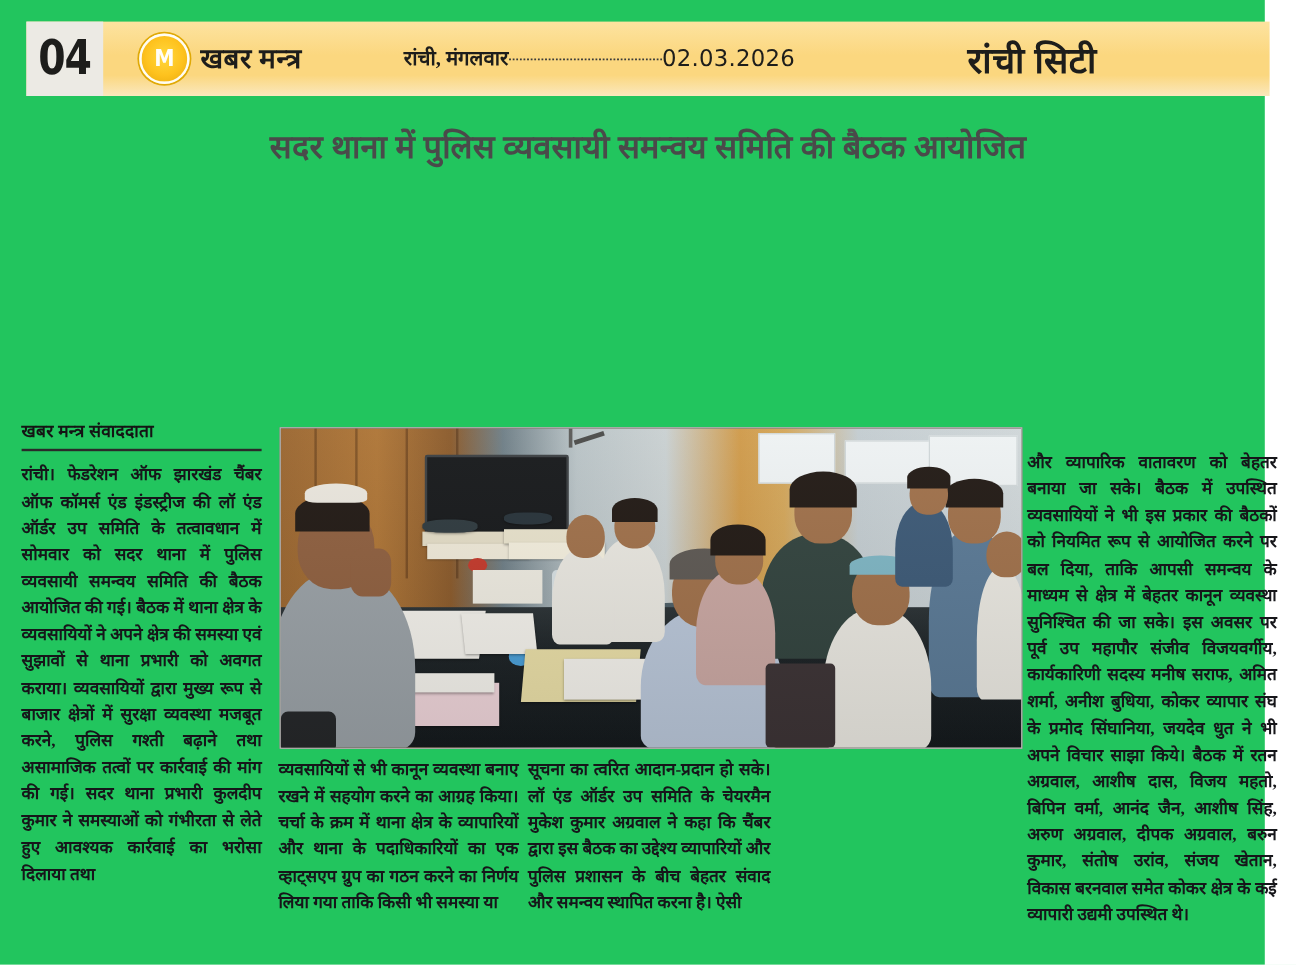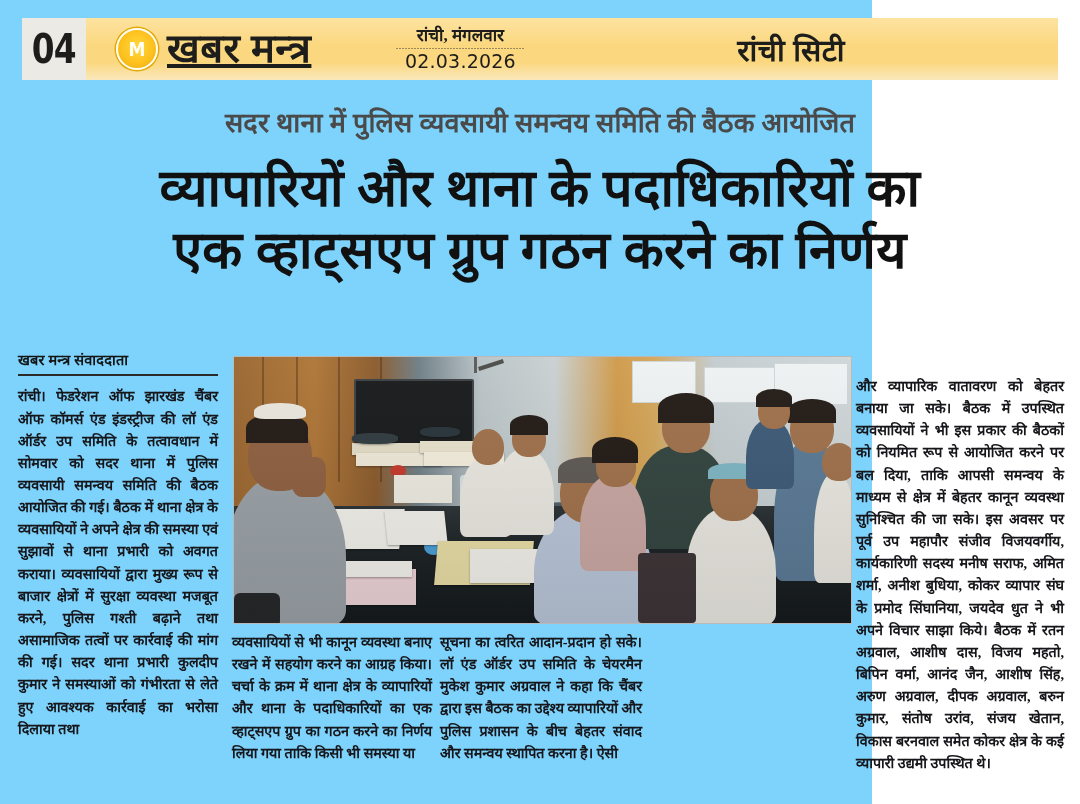--- a/index.html
+++ b/index.html
@@ -10,24 +10,24 @@
   }
   body {
     width: 1080px;
     height: 804px;
     overflow: hidden;
     font-family: "Liberation Serif", "DejaVu Serif", serif;
     color: #1a1a1a;
     position: relative;
   }
   .page {
-    width: 872px;
+    width: 1054px;
     height: 804px;
     position: relative;
-    background: #7dd3fc;
+    background: #22c55e;
     box-sizing: border-box;
   }
 
   
   .masthead {
     position: absolute;
     left: 22px;
     top: 18px;
     width: 1036px;
     height: 62px;
@@ -75,32 +75,31 @@
     font-family: "DejaVu Sans", sans-serif;
     font-weight: 700;
     font-size: 17px;
     color: #fffef8;
     line-height: 1;
     transform: scaleY(1.15);
   }
   .brand-name {
     font-family: "Liberation Serif", "DejaVu Serif", serif;
     font-weight: 700;
-    font-size: 40px;
+    font-size: 23px;
     color: #1d1d1b;
     letter-spacing: 0.5px;
     white-space: nowrap;
     line-height: 1;
-    text-decoration: underline;
   }
   .dateblock {
     flex: 0 0 auto;
     margin-left: 85px;
     display: flex;
-    flex-direction: column;
+    flex-direction: row;
     align-items: center;
     justify-content: center;
     line-height: 1.08;
   }
   .date-city {
     font-size: 17px;
     font-weight: 700;
     color: #1d1d1b;
     white-space: nowrap;
   }
@@ -316,24 +315,20 @@
     </div>
 
     <div class="section-name">
       <span>रांची सिटी</span>
     </div>
 
   </div>
 
   <div class="kicker">सदर थाना में पुलिस व्यवसायी समन्वय समिति की बैठक आयोजित</div>
 
-  <div class="headline">
-    <span class="hl">व्यापारियों और थाना के पदाधिकारियों का</span>
-    <span class="hl">एक व्हाट्सएप ग्रुप गठन करने का निर्णय</span>
-  </div>
 
   <div class="body-area">
 
     <div class="photo">
       <div class="photo-inner">
         <div class="ph-wall"></div>
 
         <div class="ph-panelline" style="left:28px;"></div>
         <div class="ph-panelline" style="left:62px;"></div>
         <div class="ph-panelline" style="left:104px;"></div>

